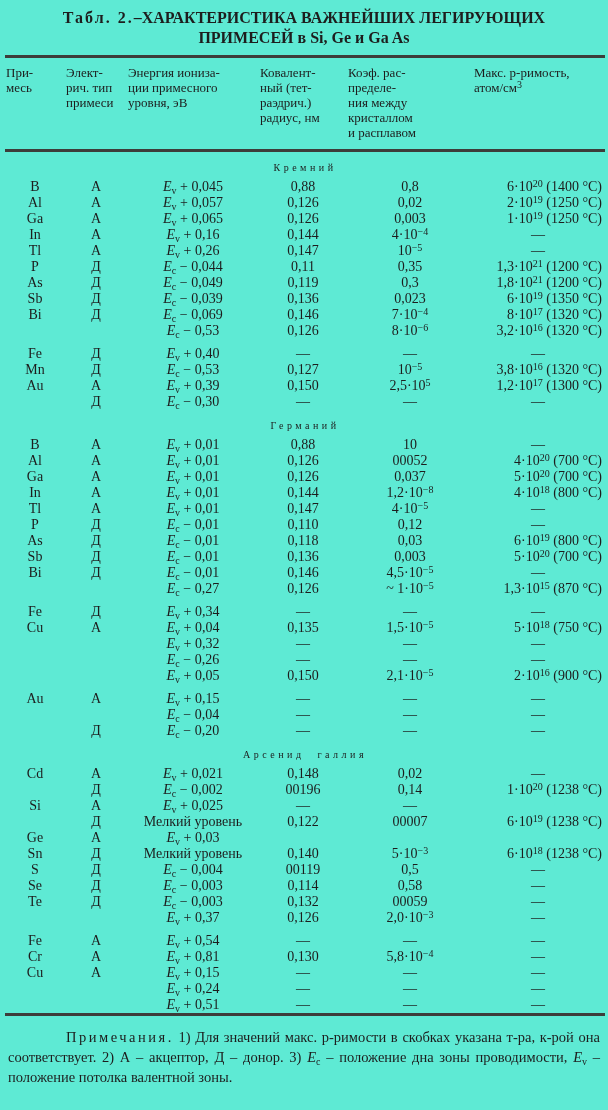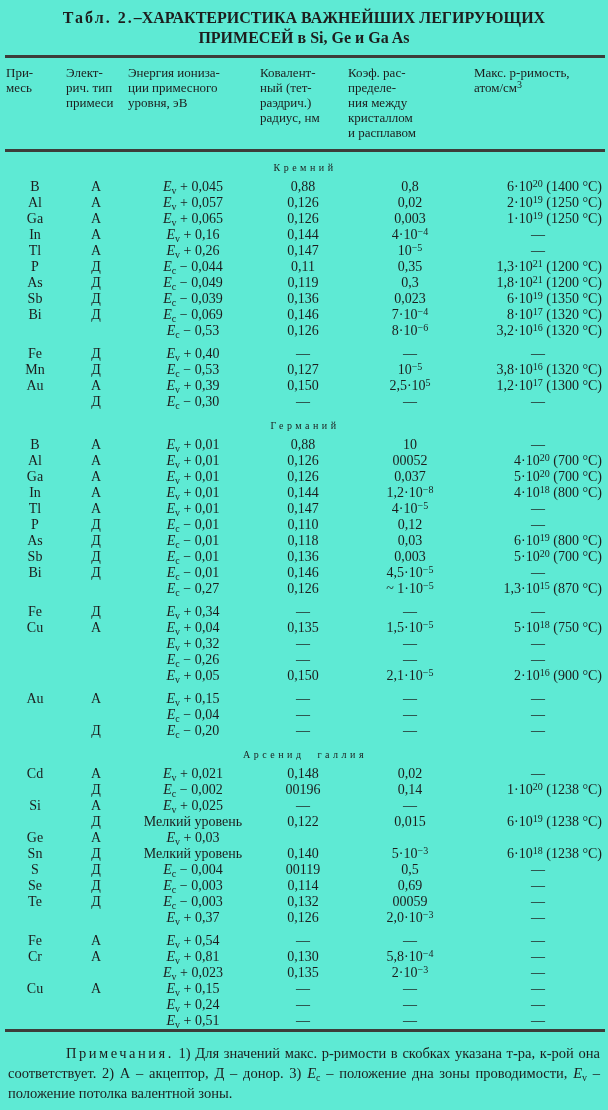--- a/index.html
+++ b/index.html
@@ -357,21 +357,21 @@
           <td class="c2"><i>E</i><sub>v</sub> + 0,025</td>
           <td class="c3 dash">—</td>
           <td class="c4 dash">—</td>
           <td class="c5"></td>
         </tr>
         <tr>
           <td class="c0"></td>
           <td class="c1">Д</td>
           <td class="c2">Мелкий уровень</td>
           <td class="c3">0,122</td>
-          <td class="c4">0,015</td>
+          <td class="c4">00007</td>
           <td class="c5">6·10<sup>19</sup> (1238 °C)</td>
         </tr>
         <tr>
           <td class="c0">Ge</td>
           <td class="c1">А</td>
           <td class="c2"><i>E</i><sub>v</sub> + 0,03</td>
           <td class="c3"></td>
           <td class="c4"></td>
           <td class="c5"></td>
         </tr>
@@ -389,21 +389,21 @@
           <td class="c2"><i>E</i><sub>c</sub> − 0,004</td>
           <td class="c3">00119</td>
           <td class="c4">0,5</td>
           <td class="c5 dash">—</td>
         </tr>
         <tr>
           <td class="c0">Se</td>
           <td class="c1">Д</td>
           <td class="c2"><i>E</i><sub>c</sub> − 0,003</td>
           <td class="c3">0,114</td>
-          <td class="c4">0,69</td>
+          <td class="c4">0,58</td>
           <td class="c5 dash">—</td>
         </tr>
         <tr>
           <td class="c0">Te</td>
           <td class="c1">Д</td>
           <td class="c2"><i>E</i><sub>c</sub> − 0,003</td>
           <td class="c3">0,132</td>
           <td class="c4">00059</td>
           <td class="c5 dash">—</td>
         </tr>
@@ -422,28 +422,20 @@
           <td class="c3 dash">—</td>
           <td class="c4 dash">—</td>
           <td class="c5 dash">—</td>
         </tr>
         <tr>
           <td class="c0">Cr</td>
           <td class="c1">А</td>
           <td class="c2"><i>E</i><sub>v</sub> + 0,81</td>
           <td class="c3">0,130</td>
           <td class="c4">5,8·10<sup>−4</sup></td>
-          <td class="c5 dash">—</td>
-        </tr>
-        <tr>
-          <td class="c0"></td>
-          <td class="c1"></td>
-          <td class="c2"><i>E</i><sub>v</sub> + 0,023</td>
-          <td class="c3">0,135</td>
-          <td class="c4">2·10<sup>−3</sup></td>
           <td class="c5 dash">—</td>
         </tr>
         <tr>
           <td class="c0">Cu</td>
           <td class="c1">А</td>
           <td class="c2"><i>E</i><sub>v</sub> + 0,15</td>
           <td class="c3 dash">—</td>
           <td class="c4 dash">—</td>
           <td class="c5 dash">—</td>
         </tr>

